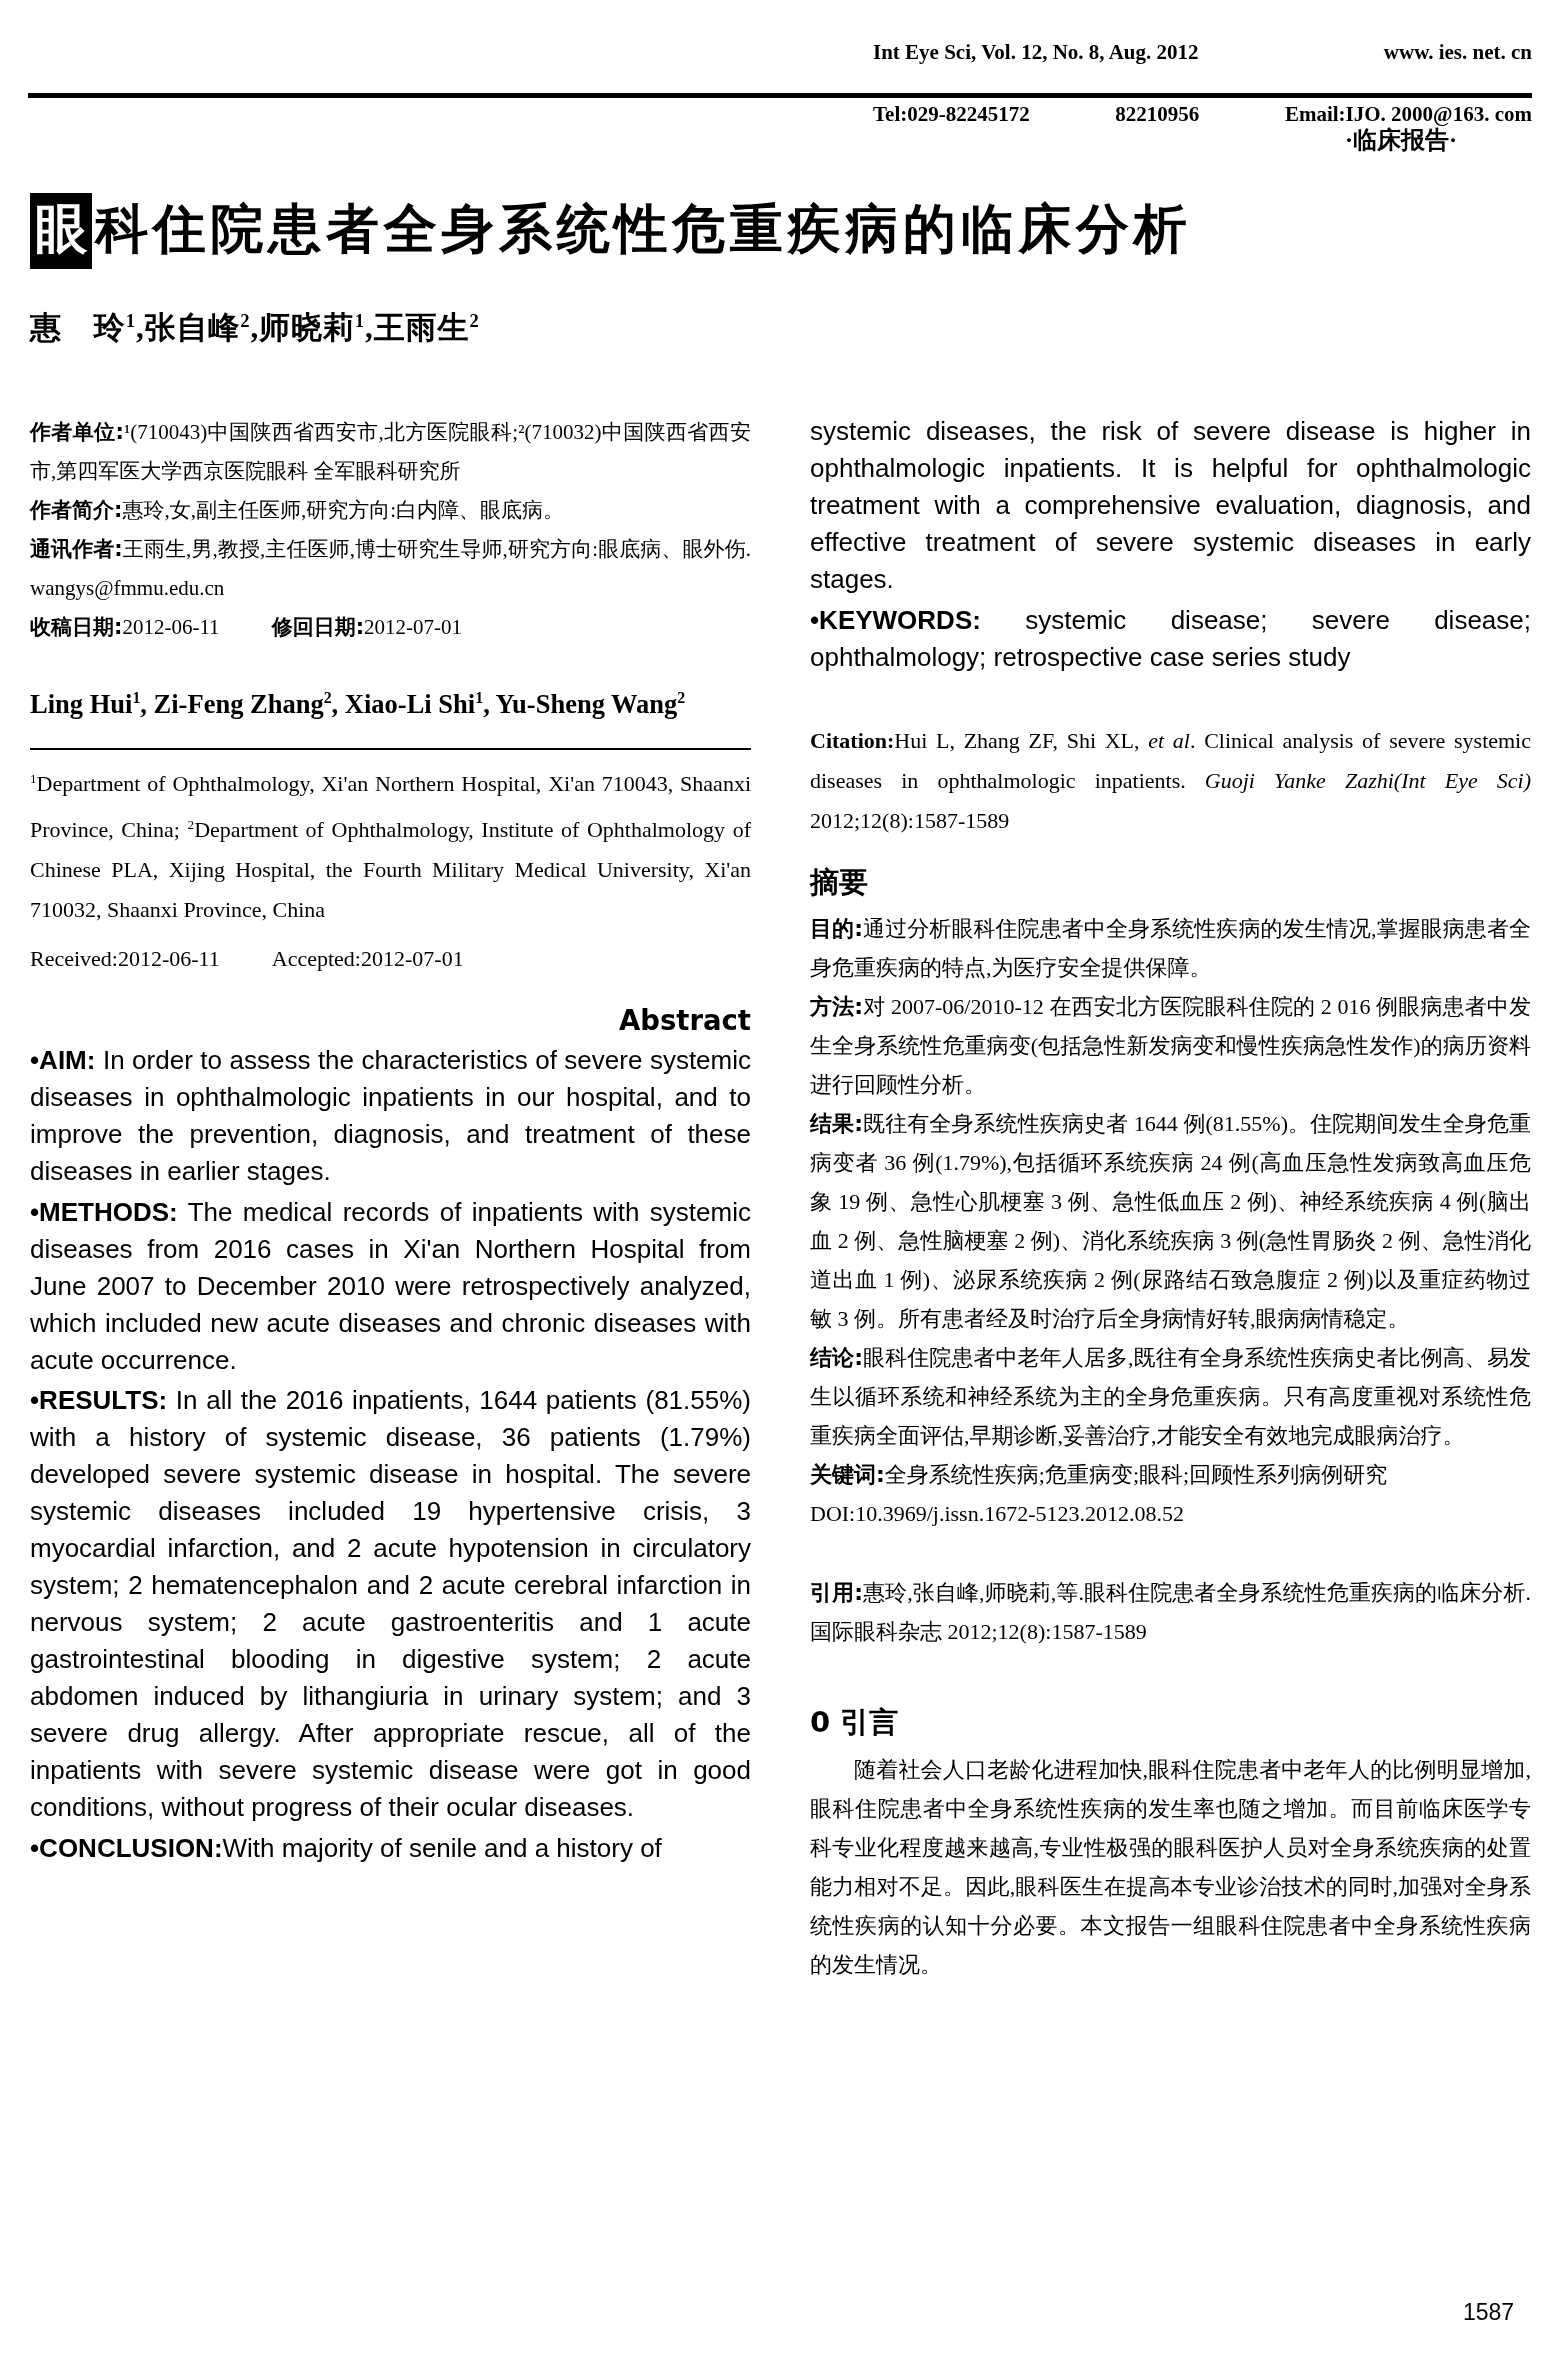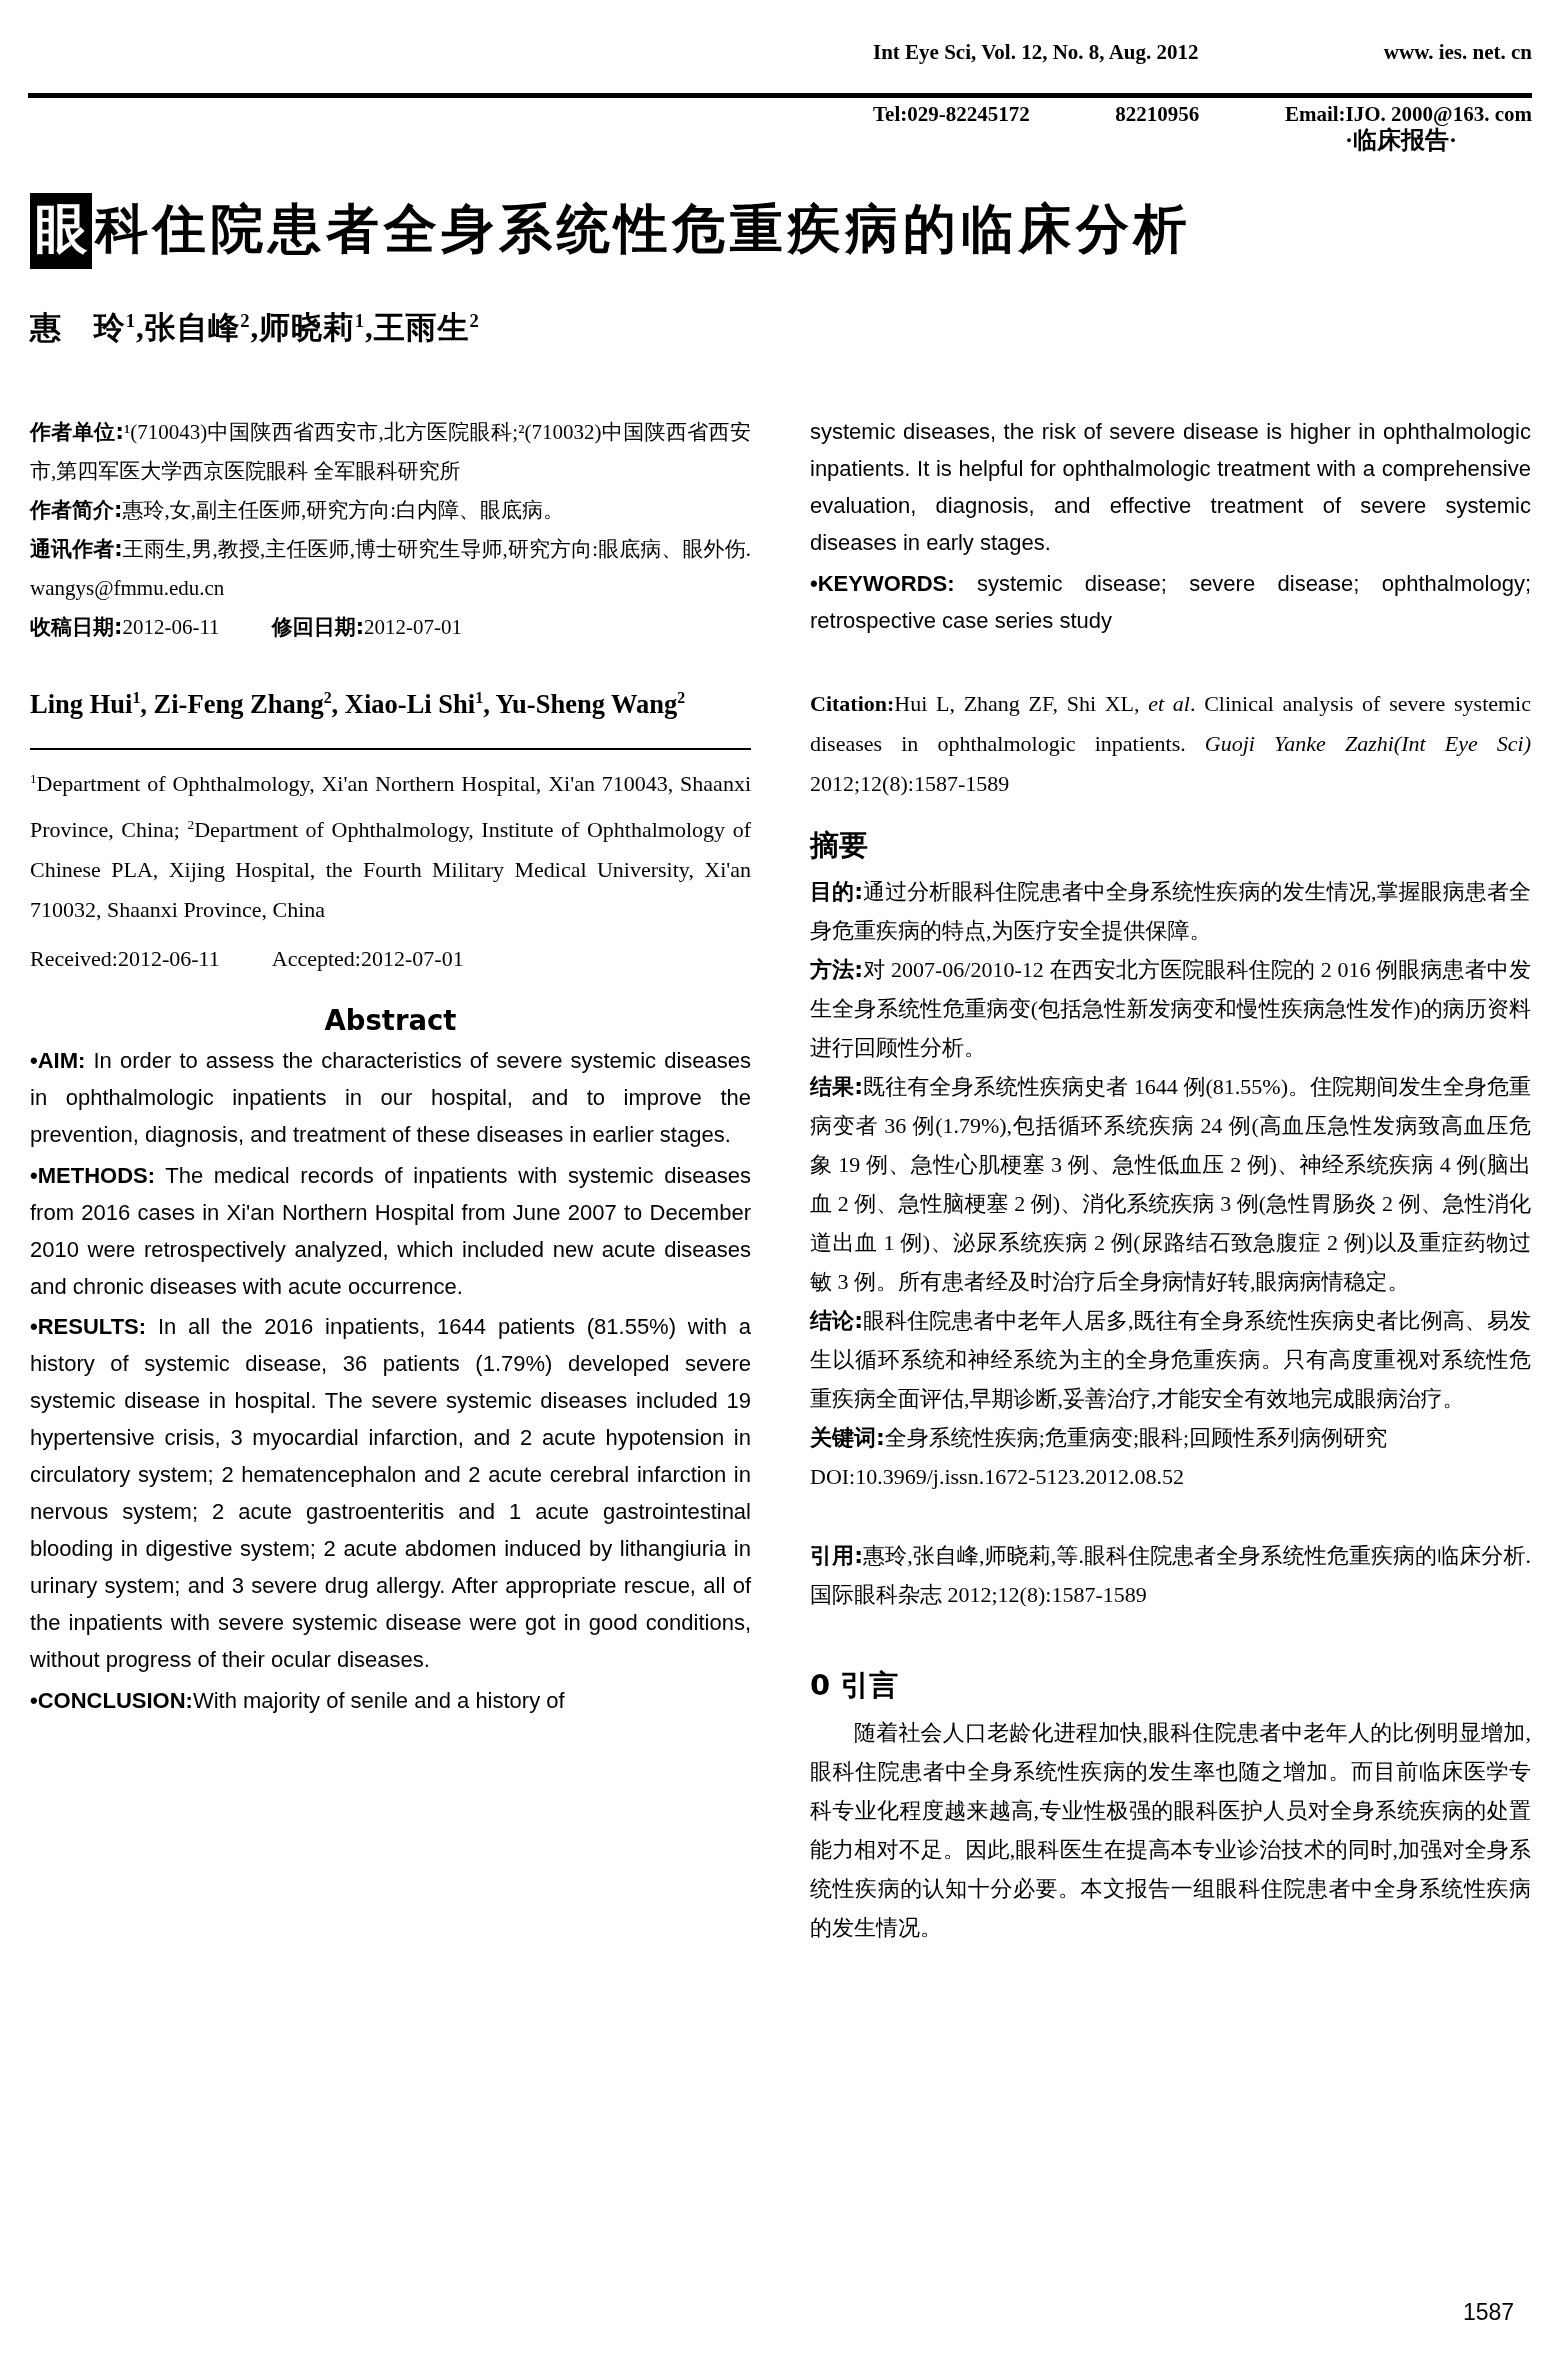--- a/index.html
+++ b/index.html
@@ -88,25 +88,25 @@
     margin: 9.5px 0 0 0;
   }
   .en-serif sup { font-size: 60%; }
   .en-serif b { font-weight: bold; }
   .it { font-style: italic; }
 
   
   .abstract-heading {
     font-family: "DejaVu Sans", sans-serif;
     font-weight: bold; font-size: 27.5px;
-    margin: 24.6px 0 5.7px 0; text-align: center;
+    margin: 24.6px 0 5.7px 0; text-align: right;
   }
   .en-sans {
     font-family: "Liberation Sans", sans-serif;
-    font-size: 22px; line-height: 37px;
+    font-size: 26px; line-height: 37px;
     margin: 3.8px 0 0 0;
   }
   .en-sans b { font-weight: bold; }
 
   
   .cn-body {
     font-family: "Liberation Serif", serif;
     font-size: 22px; line-height: 39px;
     margin: 0;
   }

